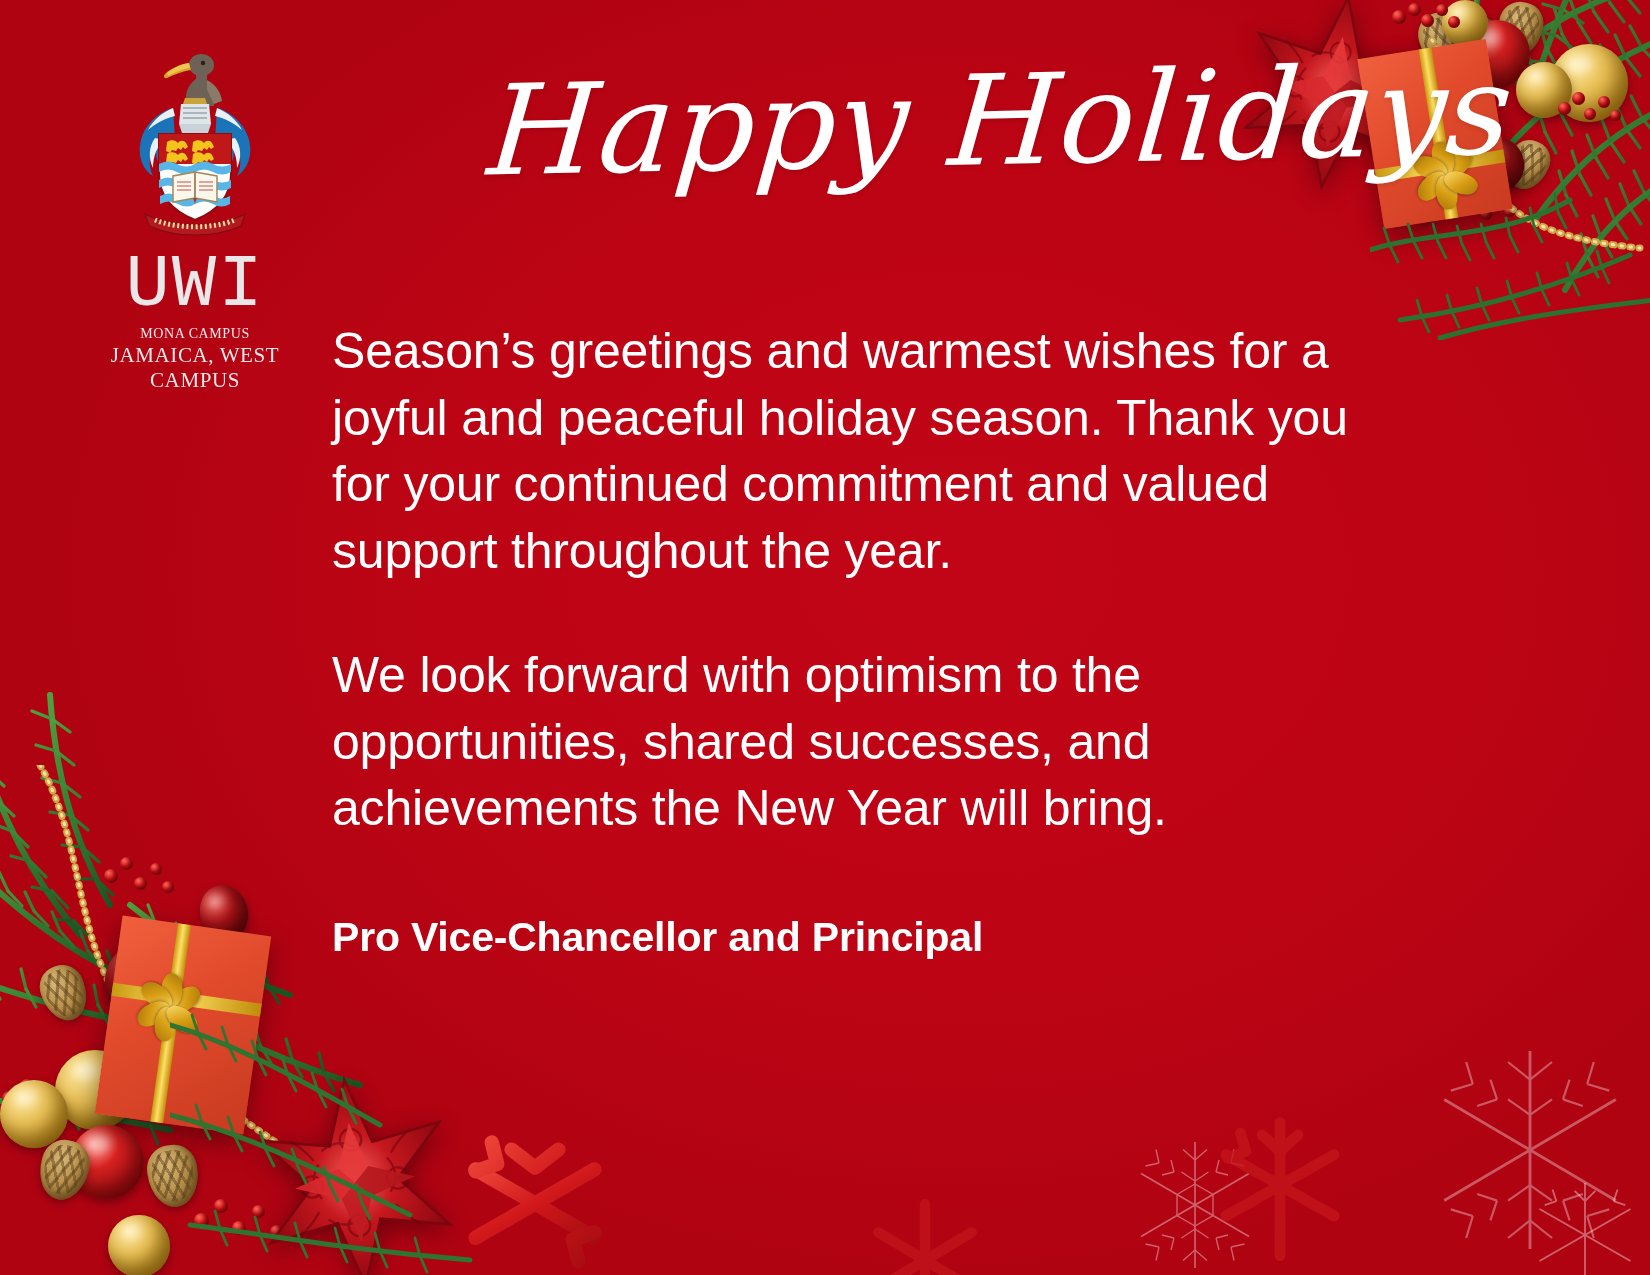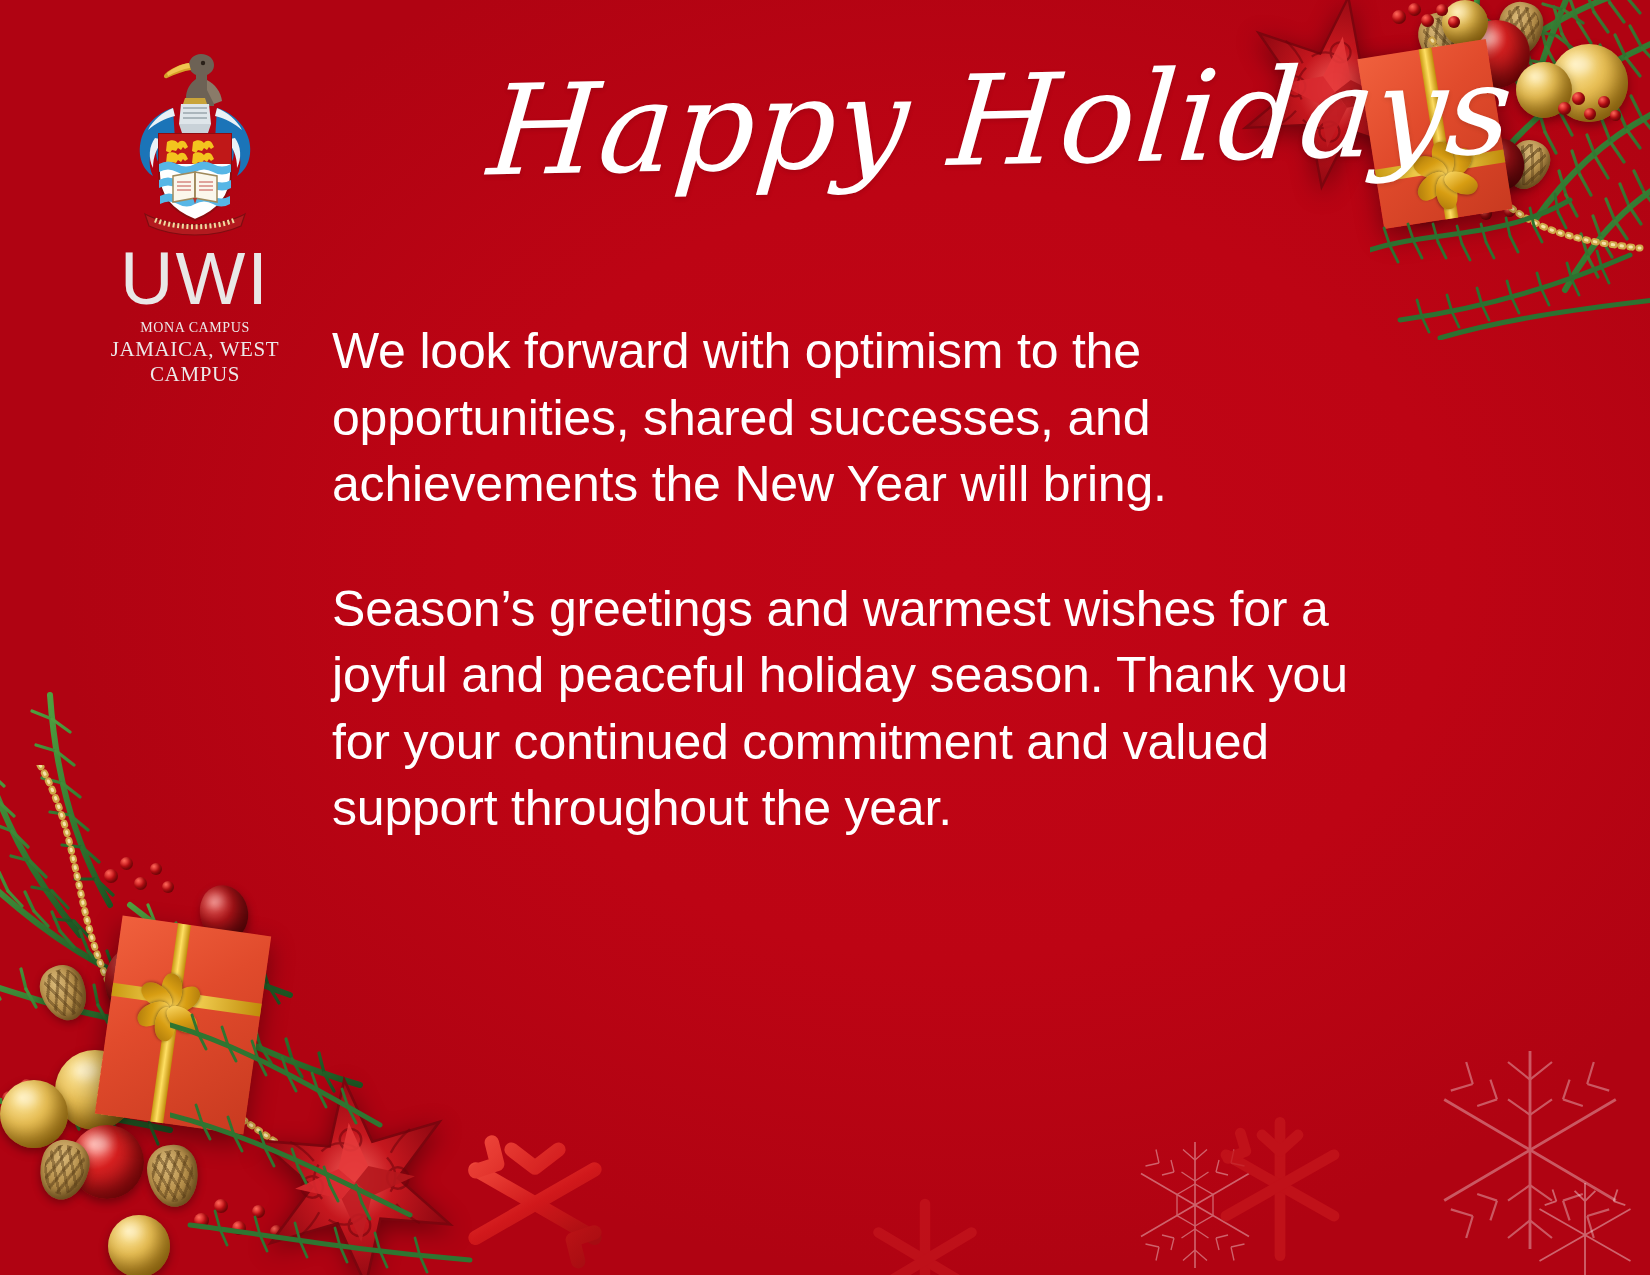--- a/index.html
+++ b/index.html
@@ -116,26 +116,26 @@
   
   .logo-block {
     position: absolute;
     left: 70px; top: 46px;
     width: 250px;
     text-align: center;
     color: #eceaea;
   }
   .crest { width: 162px; height: 196px; margin: 0 auto; display:block; }
   .logo-uwi {
-    font-family: Liberation Sans, sans-serif;
+    font-family: Liberation Mono, monospace;
     font-size: 74px;
     line-height: .95;
     letter-spacing: 2px;
     color: #e9e7e7;
-    margin-top: 2px;
+    margin-top: 8px;
   }
   .logo-sub1, .logo-sub2 {
     font-family: "Liberation Serif", serif;
     color: #ece9e9;
     letter-spacing: .6px;
   }
   .logo-sub1 { font-size: 14px; margin-top: 6px; }
   .logo-sub2 { font-size: 21px; margin-top: 1px; }
 
   
@@ -580,19 +580,20 @@
       </g>
     </svg>
     <div class="logo-uwi">UWI</div>
     <div class="logo-sub1">MONA CAMPUS</div>
     <div class="logo-sub2">JAMAICA, WEST CAMPUS</div>
   </div>
 
   <div class="headline">Happy Holidays</div>
 
   <div class="body-wrap">
+    <p class="para">Season’s greetings and warmest wishes for a joyful and peaceful holiday season. Thank you for your continued commitment and valued support throughout the year.</p>
     <p class="para">We look forward with optimism to the opportunities, shared successes, and achievements the New Year will bring.</p>
-    <p class="para">Season’s greetings and warmest wishes for a joyful and peaceful holiday season. Thank you for your continued commitment and valued support throughout the year.</p>
     <div class="sig">
+      <div>Pro Vice-Chancellor and Principal</div>
     </div>
   </div>
 
 </div>
 
 </body></html>

